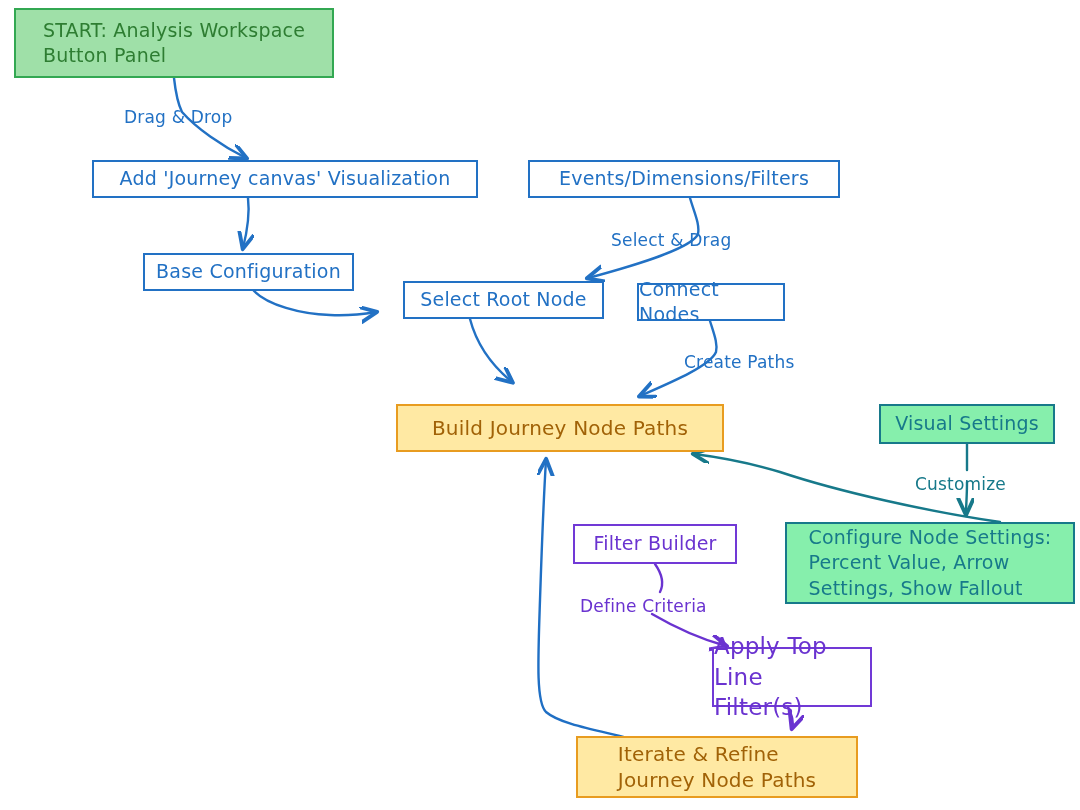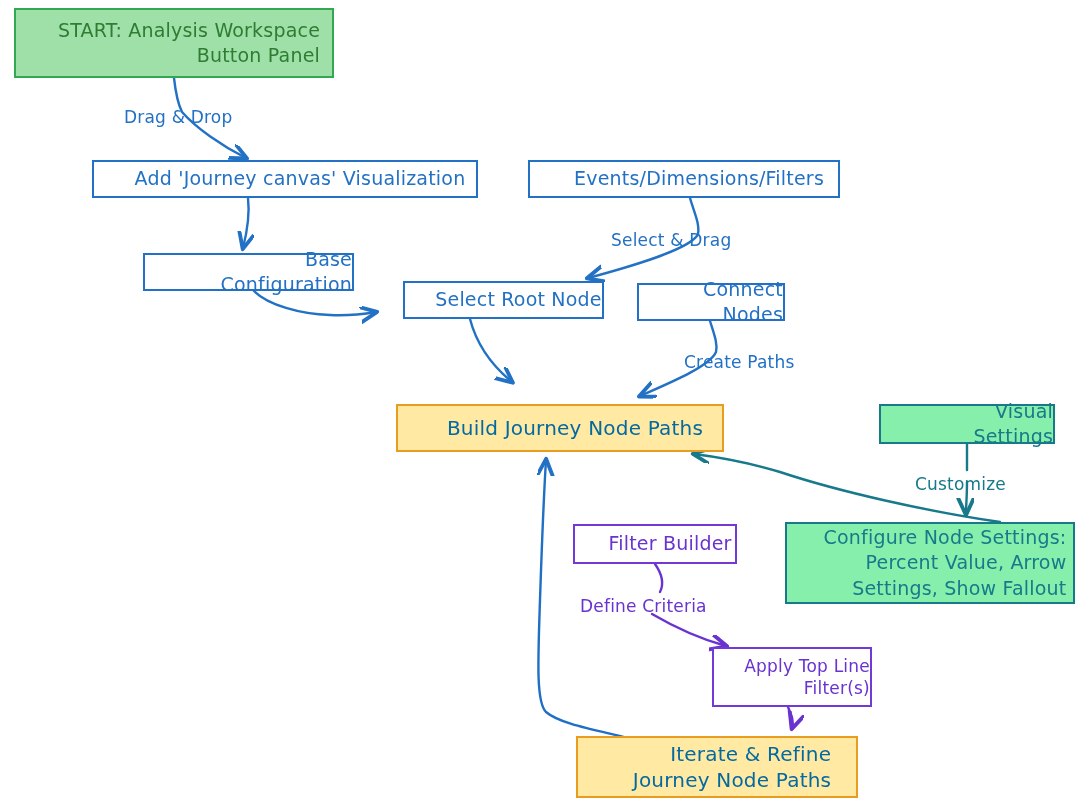--- a/index.html
+++ b/index.html
@@ -23,34 +23,33 @@
     width: 1080px;
     height: 810px;
     pointer-events: none;
   }
   .node {
     position: absolute;
     box-sizing: border-box;
     display: flex;
     align-items: center;
     justify-content: center;
-    text-align: right;
+    text-align: left;
     line-height: 1.32;
     white-space: pre-line;
     border-style: solid;
     border-width: 2px;
     background: #ffffff;
     letter-spacing: 0.2px;
-    padding-left: 30px;
   }
 
   
   .n-blue   { border-color: #2271c4; color: #2271c4; background: #ffffff; }
   .n-green  { border-color: #33a852; color: #2e7d32; background: #9fe0a8; }
-  .n-orange { border-color: #e89c20; color: #0369a1; background: #ffe9a3; }
+  .n-orange { border-color: #e89c20; color: #a16207; background: #ffe9a3; }
   .n-teal   { border-color: #17798a; color: #17798a; background: #86efac; }
   .n-purple { border-color: #7139d6; color: #6a33d0; background: #ffffff; }
 
   .edge-label {
     position: absolute;
     font-size: 17px;
     line-height: 1.2;
     white-space: nowrap;
     background: transparent;
     letter-spacing: 0.2px;
@@ -119,21 +118,21 @@
   <div class="node n-orange" style="left:396px; top:404px; width:328px; height:48px; font-size:20px;">Build Journey Node Paths</div>
 
   <div class="node n-teal" style="left:879px; top:404px; width:176px; height:40px; font-size:19px;">Visual Settings</div>
 
   <div class="node n-teal" style="left:785px; top:522px; width:290px; height:82px; font-size:19px;">Configure Node Settings:
 Percent Value, Arrow
 Settings, Show Fallout</div>
 
   <div class="node n-purple" style="left:573px; top:524px; width:164px; height:40px; font-size:19px;">Filter Builder</div>
 
-  <div class="node n-purple" style="left:712px; top:647px; width:160px; height:60px; font-size:17px;">Apply Top Line
+  <div class="node n-purple" style="left:712px; top:647px; width:160px; height:60px; font-size:23px;">Apply Top Line
 Filter(s)</div>
 
   <div class="node n-orange" style="left:576px; top:736px; width:282px; height:62px; font-size:20px;">Iterate &amp; Refine
 Journey Node Paths</div>
 
   <div class="edge-label l-blue" style="left:124px; top:107px;">Drag &amp; Drop</div>
 
   <div class="edge-label l-blue" style="left:611px; top:230px;">Select &amp; Drag</div>
 
   <div class="edge-label l-blue" style="left:684px; top:352px;">Create Paths</div>

